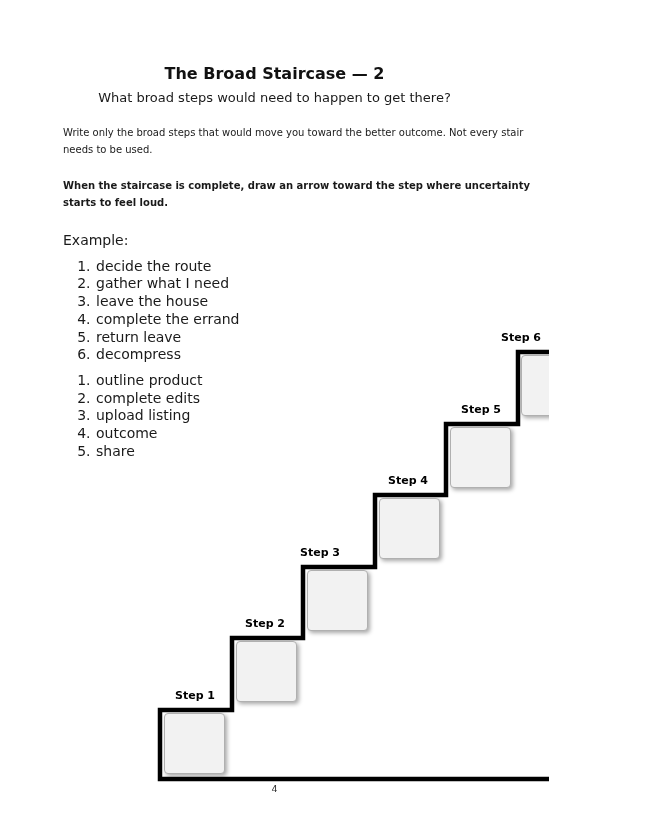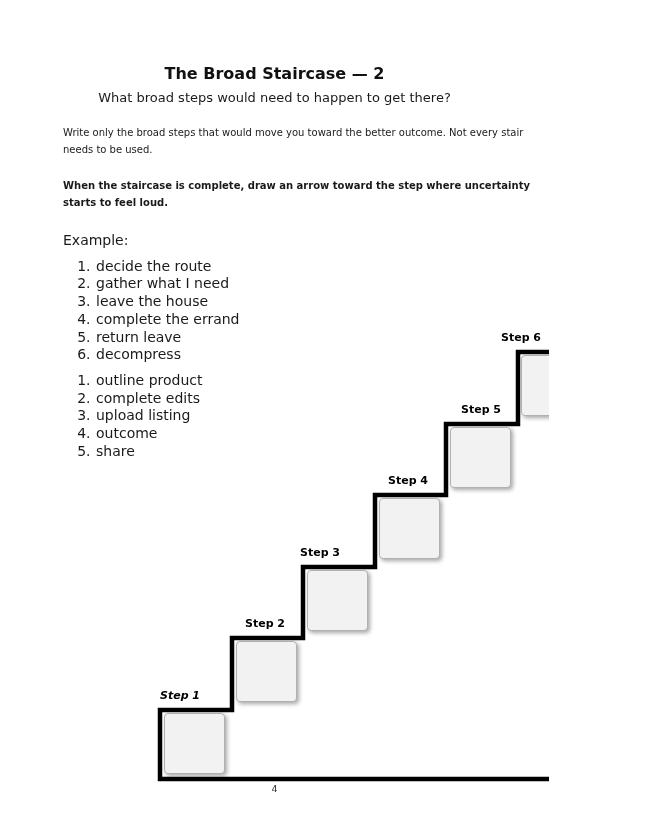--- a/index.html
+++ b/index.html
@@ -106,21 +106,21 @@
       <li><span>outcome</span></li>
       <li><span>share</span></li>
     </ol>
   </div>
 
   <div class="staircase">
     <svg width="655" height="840" viewBox="0 0 655 840">
       <path d="M160,779 L160,710 L232,710 L232,638 L303,638 L303,567 L375,567 L375,495 L446,495 L446,424 L518,424 L518,352 L585,352 L585,779 Z" fill="none" stroke="#000000" stroke-width="4.5" stroke-linejoin="miter"></path>
     </svg>
 
-    <div class="step-label" style="left:160px; top:689px;font-style:italic;">Step 1</div>
+    <div class="step-label" style="left:175px; top:689px;">Step 1</div>
     <div class="step-label" style="left:245px; top:617px;">Step 2</div>
     <div class="step-label" style="left:300px; top:546px;">Step 3</div>
     <div class="step-label" style="left:388px; top:474px;">Step 4</div>
     <div class="step-label" style="left:461px; top:403px;">Step 5</div>
     <div class="step-label" style="left:501px; top:331px;">Step 6</div>
 
     <div class="step-box" style="left:164px; top:713px;"></div>
     <div class="step-box" style="left:236px; top:641px;"></div>
     <div class="step-box" style="left:307px; top:570px;"></div>
     <div class="step-box" style="left:379px; top:498px;"></div>

